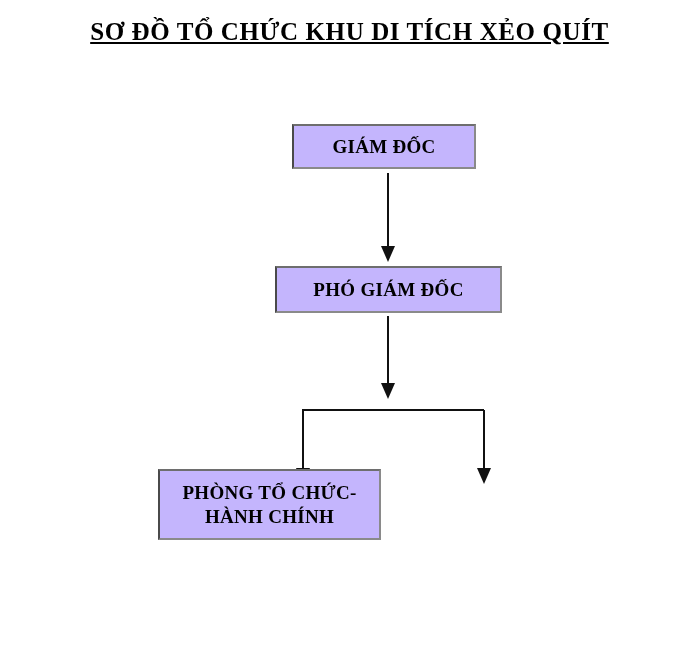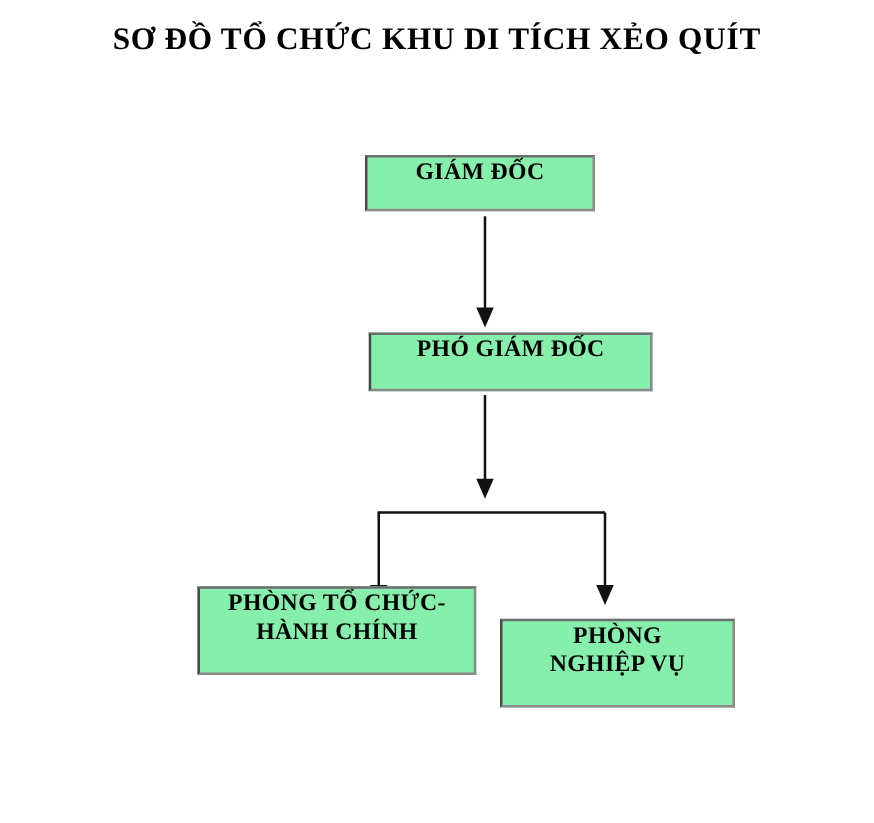--- a/index.html
+++ b/index.html
@@ -24,45 +24,47 @@
     position: absolute;
     left: 0;
     top: 18px;
     width: 699px;
     text-align: center;
     font-size: 25px;
     font-weight: bold;
     letter-spacing: 0.6px;
     line-height: 1.1;
     white-space: nowrap;
+    text-decoration: underline;
   }
   
   .node {
     position: absolute;
     box-sizing: border-box;
-    background: #86efac;
+    background: #c4b5fd;
     border-top: 2px solid #6e6e6e;
     border-left: 2px solid #4a4a4a;
     border-right: 2px solid #8a8a8a;
     border-bottom: 2px solid #8a8a8a;
     display: flex;
+    align-items: center;
     justify-content: center;
     text-align: center;
     font-weight: bold;
     font-size: 19px;
     line-height: 1.22;
     letter-spacing: 0.3px;
   }
   .node .label {
     display: block;
     white-space: pre-line;
     padding: 0 4px;
   }
   #node-director   { left: 292px; top: 124px; width: 184px; height: 45px; }
-  #node-deputy     { left: 275px; top: 266px; width: 227px; height: 47px; margin-left: 20px; }
+  #node-deputy     { left: 275px; top: 266px; width: 227px; height: 47px; }
   #node-admin      { left: 158px; top: 469px; width: 223px; height: 71px; }
   #node-operations { left: 400px; top: 495px; width: 188px; height: 71px; }
 
   
   #connectors {
     position: absolute;
     left: 0;
     top: 0;
     width: 699px;
     height: 658px;
@@ -116,18 +118,14 @@
 
   <div class="node" id="node-deputy">
     <span class="label">PHÓ GIÁM ĐỐC</span>
   </div>
 
   <div class="node" id="node-admin">
     <span class="label">PHÒNG TỔ CHỨC-
 HÀNH CHÍNH</span>
   </div>
 
-  <div class="node" id="node-operations">
-    <span class="label">PHÒNG
-NGHIỆP VỤ</span>
-  </div>
 
 </div>
 
 </body></html>

